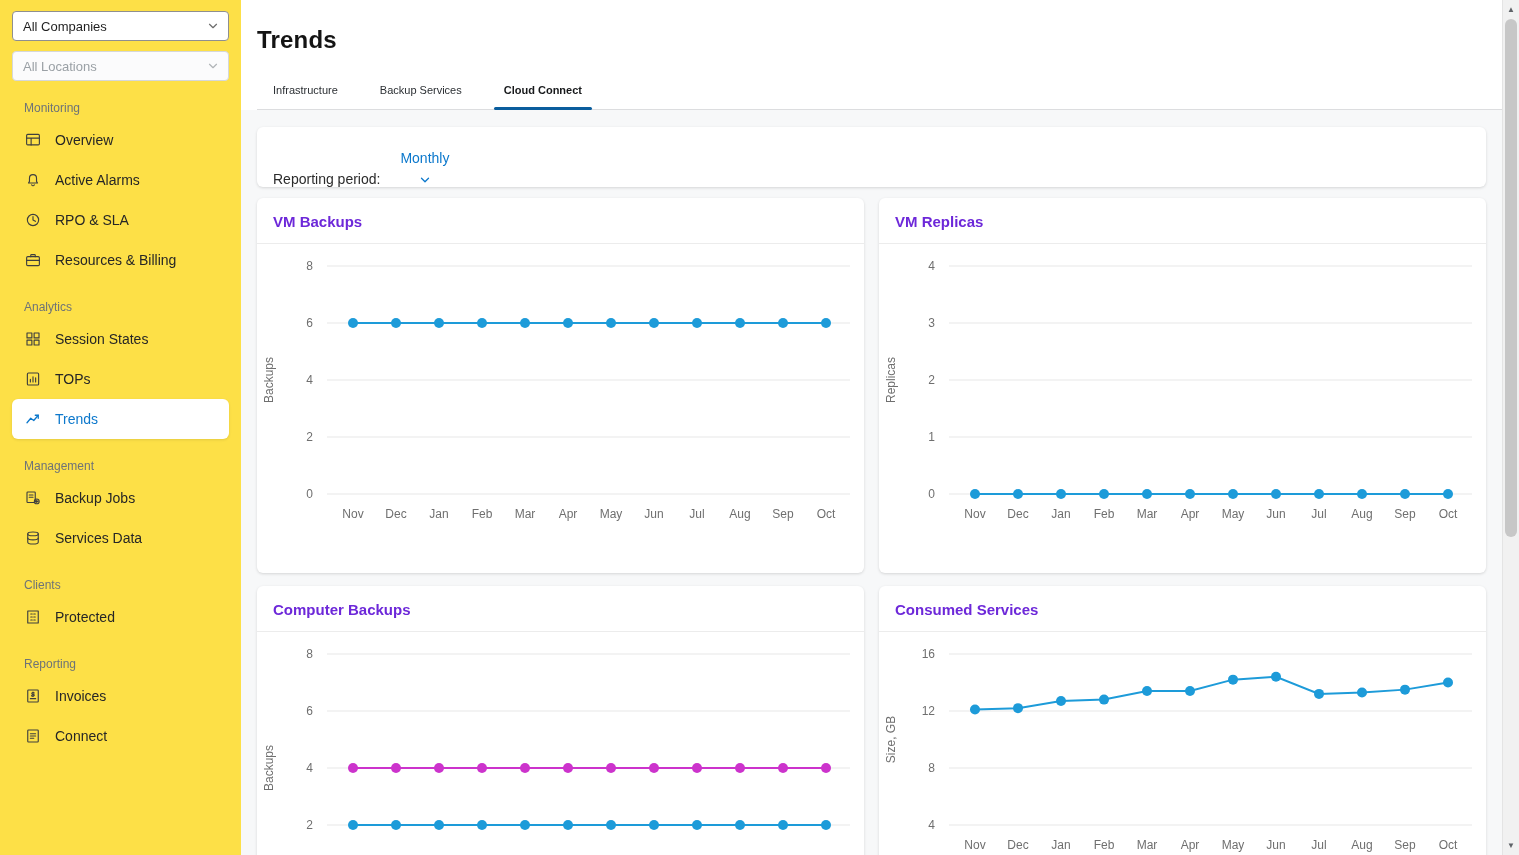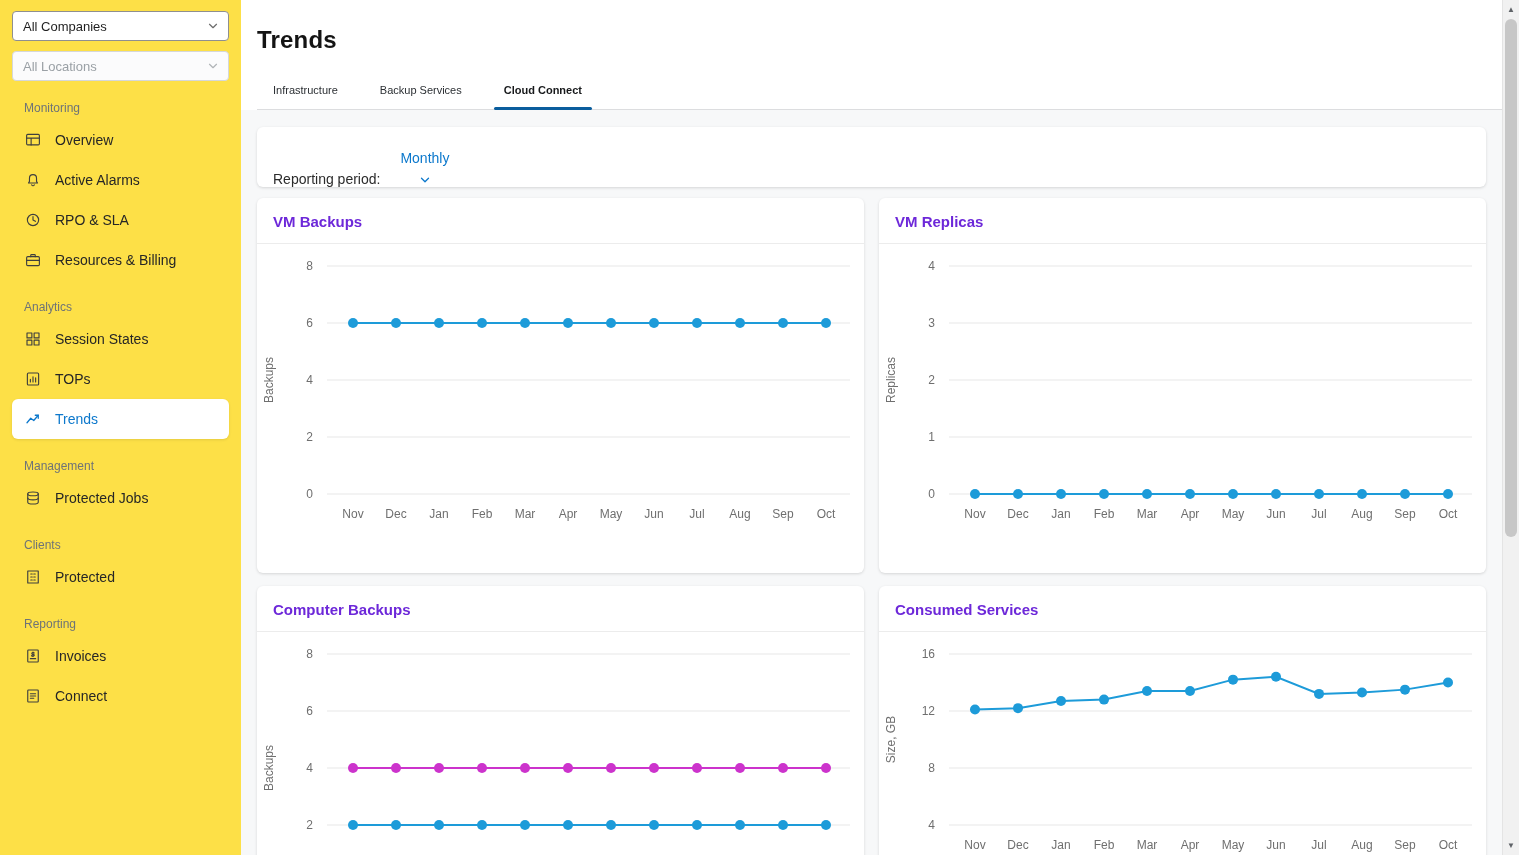--- a/index.html
+++ b/index.html
@@ -201,30 +201,41 @@
         <svg class="icon" width="18" height="18" viewBox="0 0 24 24" fill="none" stroke="currentColor" stroke-width="1.7" stroke-linecap="round" stroke-linejoin="round">
             <path d="M4 17l5-6 4 3 6-7"></path>
             <path d="M15 7h4v4"></path>
           </svg>
       </span>
       <span class="nav-label">Trends</span>
     </div>
 
     <div class="section-label">Management</div>
 
+    <div class="nav-item">
+      <span class="nav-icon">
+        <svg class="icon" width="18" height="18" viewBox="0 0 24 24" fill="none" stroke="currentColor" stroke-width="1.5" stroke-linecap="round" stroke-linejoin="round">
+            <rect x="4" y="4" width="11" height="14" rx="1"></rect>
+            <path d="M7 8h5M7 11h5"></path>
+            <circle cx="17" cy="16.5" r="3.2"></circle>
+            <path d="M17 14.8v3.4M15.3 16.5h3.4"></path>
+          </svg>
+      </span>
+      <span class="nav-label">Backup Jobs</span>
+    </div>
 
     <div class="nav-item">
       <span class="nav-icon">
         <svg class="icon" width="18" height="18" viewBox="0 0 24 24" fill="none" stroke="currentColor" stroke-width="1.5" stroke-linecap="round" stroke-linejoin="round">
             <ellipse cx="12" cy="6.5" rx="7" ry="2.5"></ellipse>
             <path d="M5 6.5v11c0 1.4 3.1 2.5 7 2.5s7-1.1 7-2.5v-11"></path>
             <path d="M5 12c0 1.4 3.1 2.5 7 2.5s7-1.1 7-2.5"></path>
           </svg>
       </span>
-      <span class="nav-label">Protected Jobs</span>
+      <span class="nav-label">Services Data</span>
     </div>
 
     <div class="section-label">Clients</div>
 
     <div class="nav-item">
       <span class="nav-icon">
         <svg class="icon" width="18" height="18" viewBox="0 0 24 24" fill="none" stroke="currentColor" stroke-width="1.5" stroke-linecap="round" stroke-linejoin="round">
             <rect x="5" y="4" width="14" height="16"></rect>
             <path d="M9 8h2M13 8h2M9 12h2M13 12h2M9 16h2M13 16h2"></path>
           </svg>

